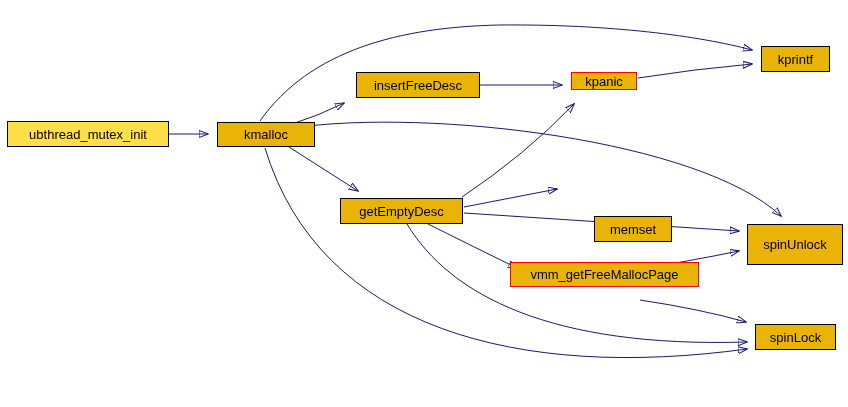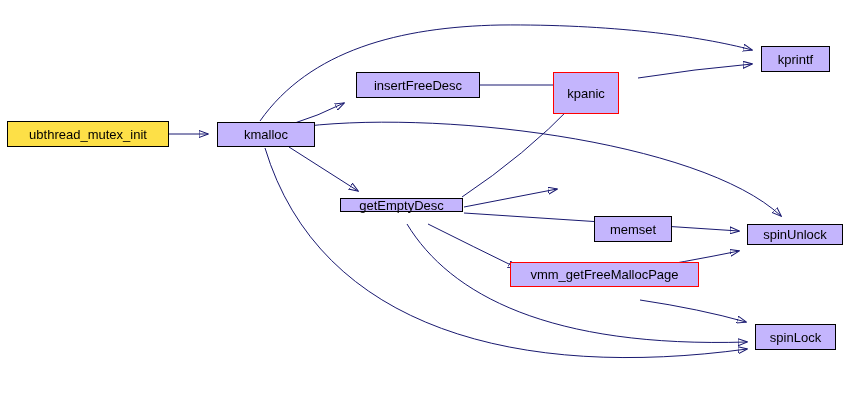--- a/index.html
+++ b/index.html
@@ -24,21 +24,21 @@
   }
   #edges path {
     fill: none;
     stroke: #191970;
     stroke-width: 1;
   }
   .node {
     position: absolute;
     box-sizing: border-box;
     border: 1px solid #000000;
-    background: #c4b5fd;
+    background: #eab308;
     color: #000000;
     font-size: 13px;
     text-align: center;
     display: flex;
     align-items: center;
     justify-content: center;
     white-space: nowrap;
     cursor: pointer;
   }
   .node--current {
@@ -77,27 +77,27 @@
     <path d="M 618,273 Q 690,261 739,251" marker-end="url(#arrowhead)"></path>
     <path d="M 640,300 Q 700,309 746,322" marker-end="url(#arrowhead)"></path>
   </svg>
 
   <div class="node node--current" style="left:7px;   top:121px; width:162px; height:26px;">ubthread_mutex_init</div>
 
   <div class="node" style="left:217px; top:122px; width:98px;  height:25px;">kmalloc</div>
 
   <div class="node" style="left:356px; top:72px;  width:124px; height:26px;">insertFreeDesc</div>
 
-  <div class="node node--highlight" style="left:553px; top:72px; width:66px; height:42px;">kpanic</div>
+  <div class="node node--highlight" style="left:571px; top:72px; width:66px; height:18px;">kpanic</div>
 
   <div class="node" style="left:761px; top:46px;  width:69px;  height:26px;">kprintf</div>
 
-  <div class="node" style="left:340px; top:198px; width:123px; height:14px;">getEmptyDesc</div>
+  <div class="node" style="left:340px; top:198px; width:123px; height:26px;">getEmptyDesc</div>
 
   <div class="node" style="left:594px; top:172px; width:78px;  height:26px;margin-top:44px;">memset</div>
 
-  <div class="node" style="left:747px; top:224px; width:96px;  height:21px;">spinUnlock</div>
+  <div class="node" style="left:747px; top:224px; width:96px;  height:41px;">spinUnlock</div>
 
   <div class="node node--highlight" style="left:510px; top:262px; width:189px; height:25px;">vmm_getFreeMallocPage</div>
 
   <div class="node" style="left:755px; top:324px; width:81px;  height:26px;">spinLock</div>
 
 </div>
 
 </body></html>

